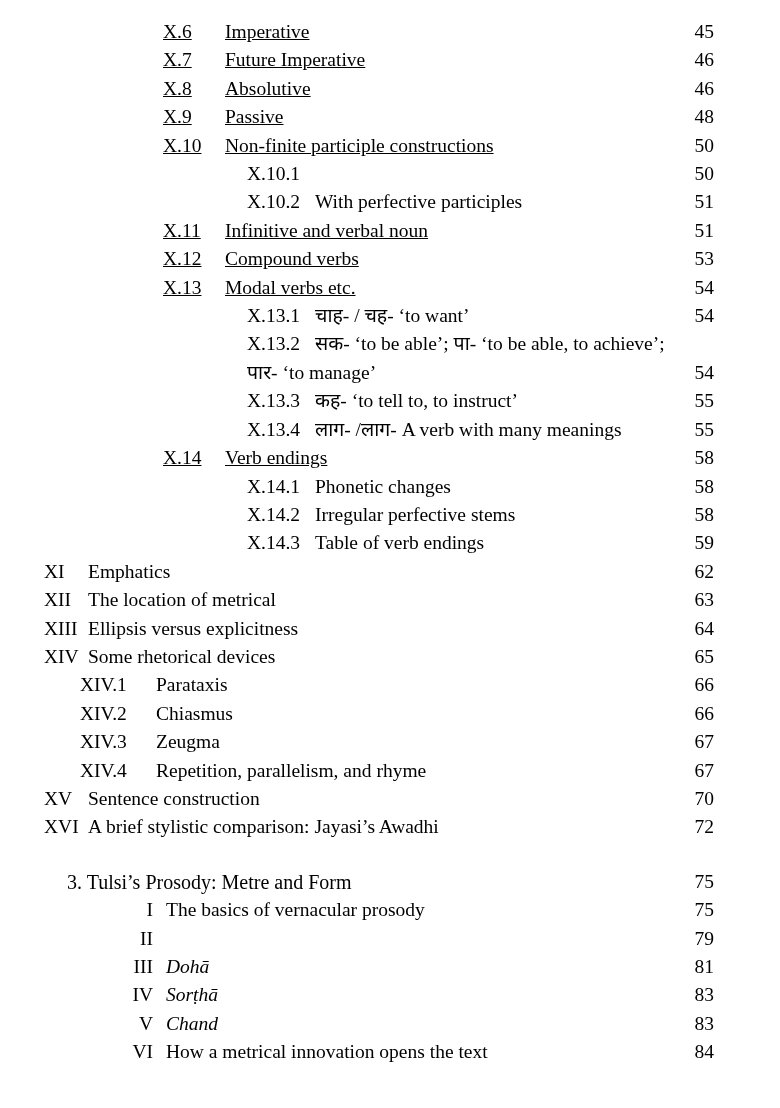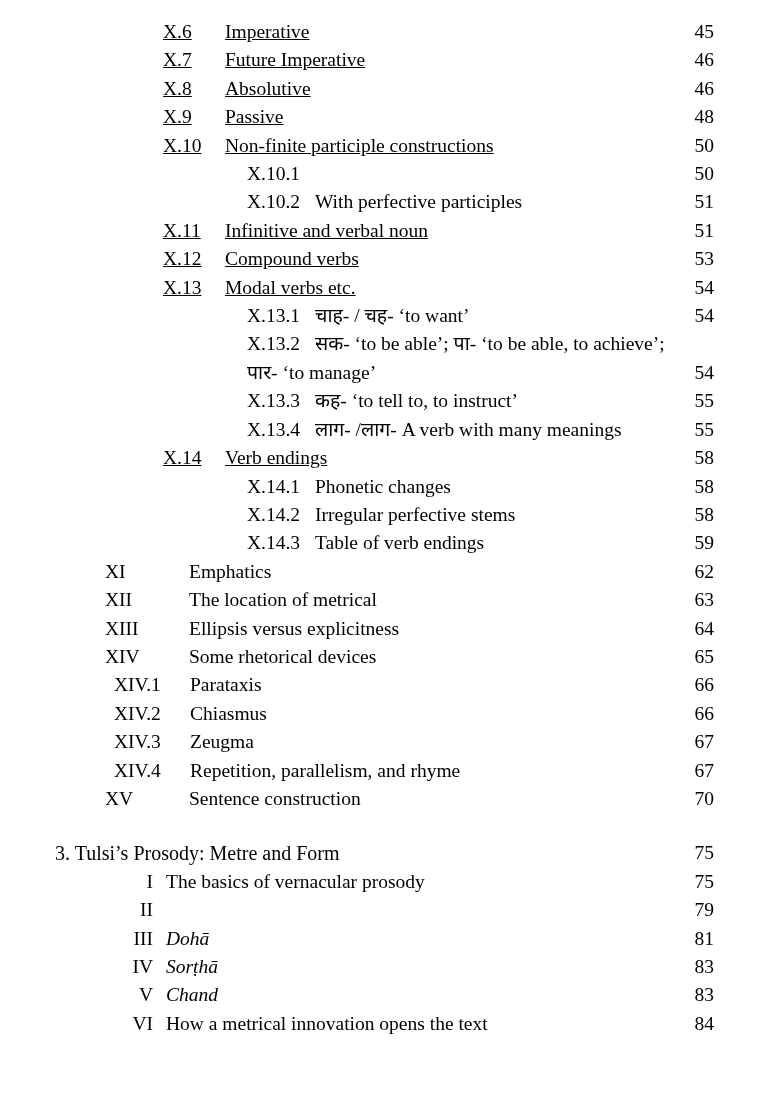--- a/index.html
+++ b/index.html
@@ -74,44 +74,44 @@
     width: 68px;
   }
 
   
   .lvl-sub-cont {
     padding-left: 247px;
   }
 
   
   .lvl-rom {
-    padding-left: 105px;
-    gap: 40px;
+    padding-left: 44px;
   }
   .lvl-rom > .label {
     width: 44px;
   }
 
   
   .lvl-rom-sub {
-    padding-left: 114px;
+    padding-left: 80px;
     align-items: flex-end;
   }
   .lvl-rom-sub > .label {
     width: 76px;
   }
 
   
   .chapter {
     padding-left: 55px;
     margin-top: 26px;
     font-size: 20px;
   }
   .chapter > .title {
     white-space: nowrap;
+    margin-left: 12px;
   }
 
   
   .lvl-rom3 {
     padding-left: 103px;
   }
   .lvl-rom3 > .label {
     width: 50px;
     text-align: right;
     padding-right: 13px;
@@ -256,20 +256,25 @@
       <div class="row lvl-rom-sub">
         <span class="label">XIV.4</span>
         <span class="title">Repetition, parallelism, and rhyme</span>
         <span class="pageno">67</span>
       </div>
       <div class="row lvl-rom">
         <span class="label">XV</span>
         <span class="title">Sentence construction</span>
         <span class="pageno">70</span>
       </div>
+      <div class="row lvl-rom">
+        <span class="label">XVI</span>
+        <span class="title">A brief stylistic comparison: Jayasi’s Awadhi</span>
+        <span class="pageno">72</span>
+      </div>
     </div>
 
   <div class="row chapter">
     <span class="title">3. Tulsi’s Prosody: Metre and Form</span>
     <span class="pageno">75</span>
   </div>
 
   <div class="toc" id="chapter-list">
       <div class="row  lvl-rom3">
         <span class="label">I</span>

